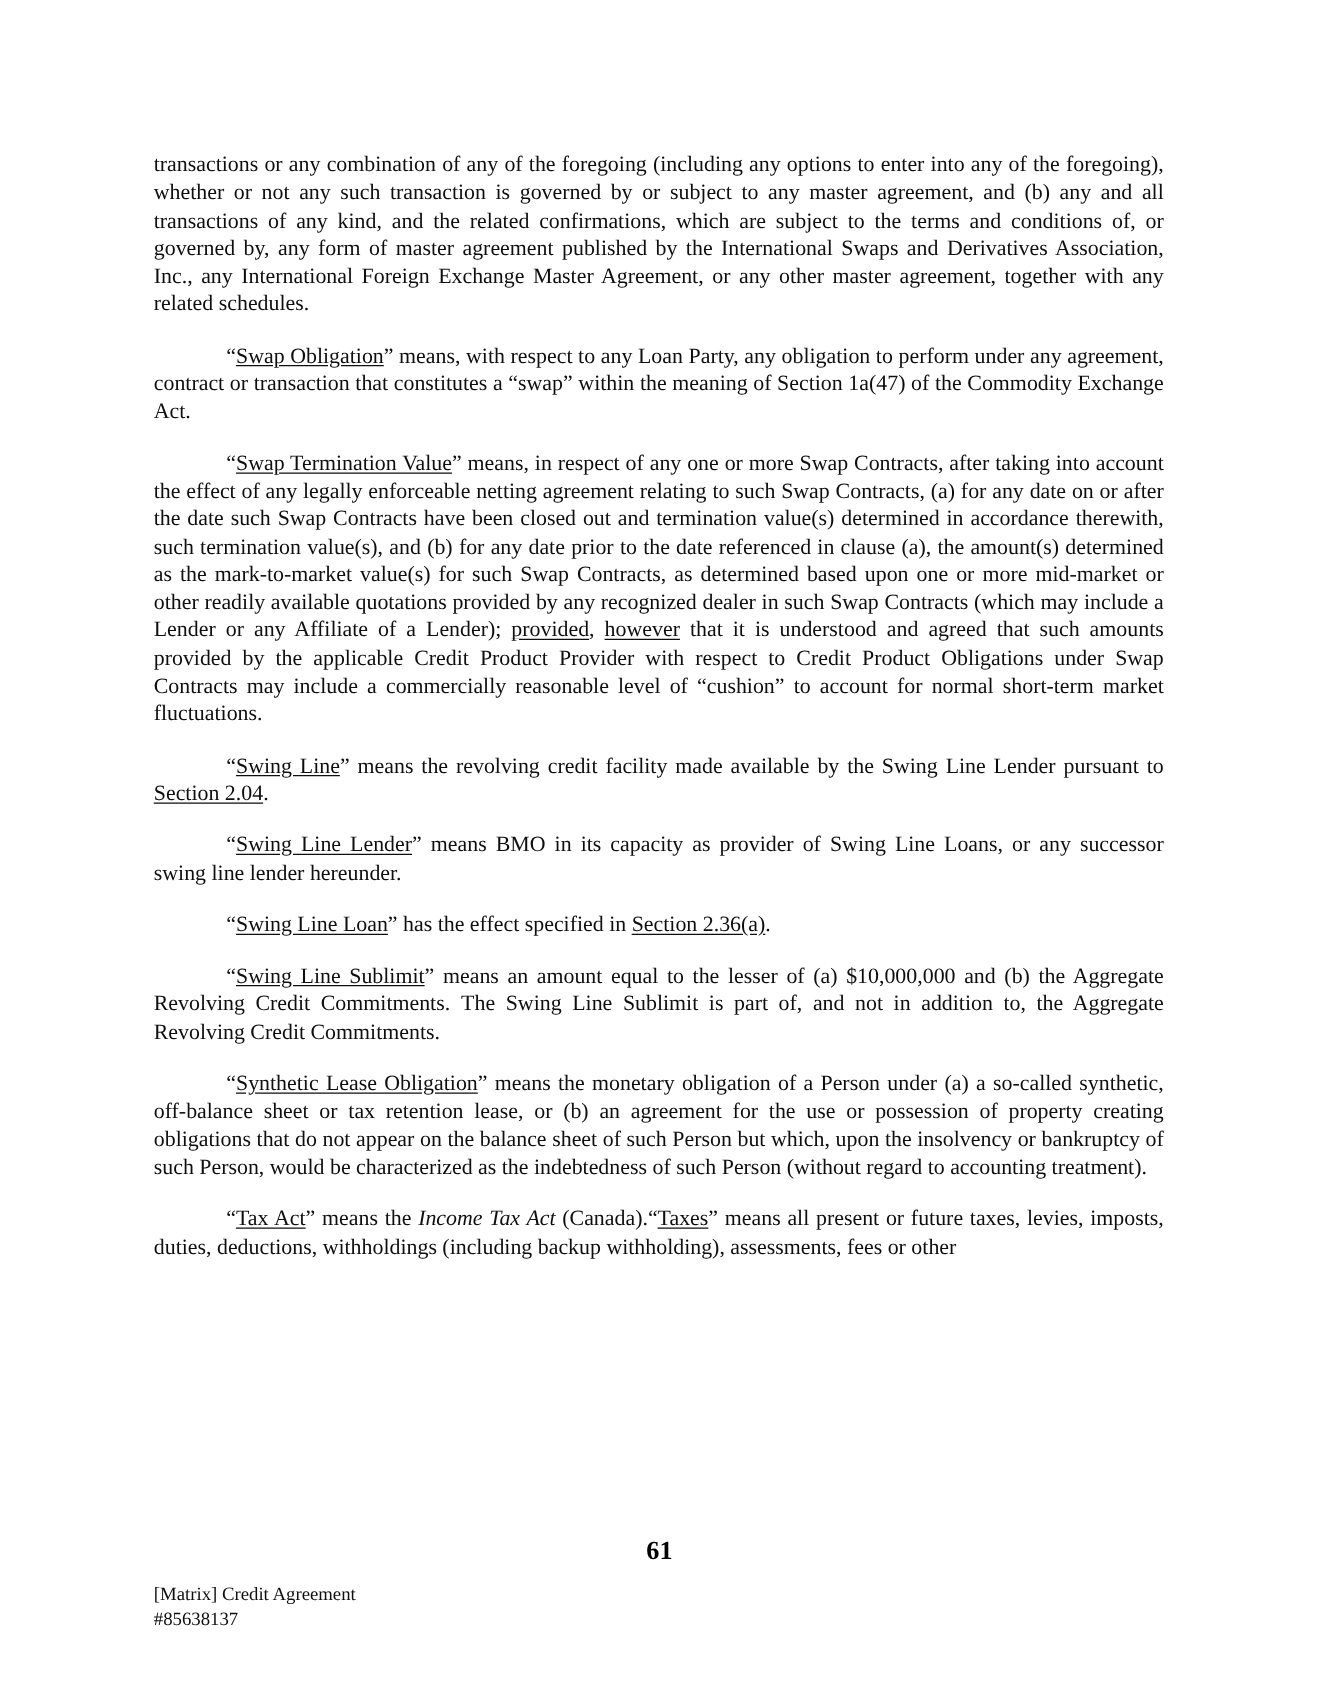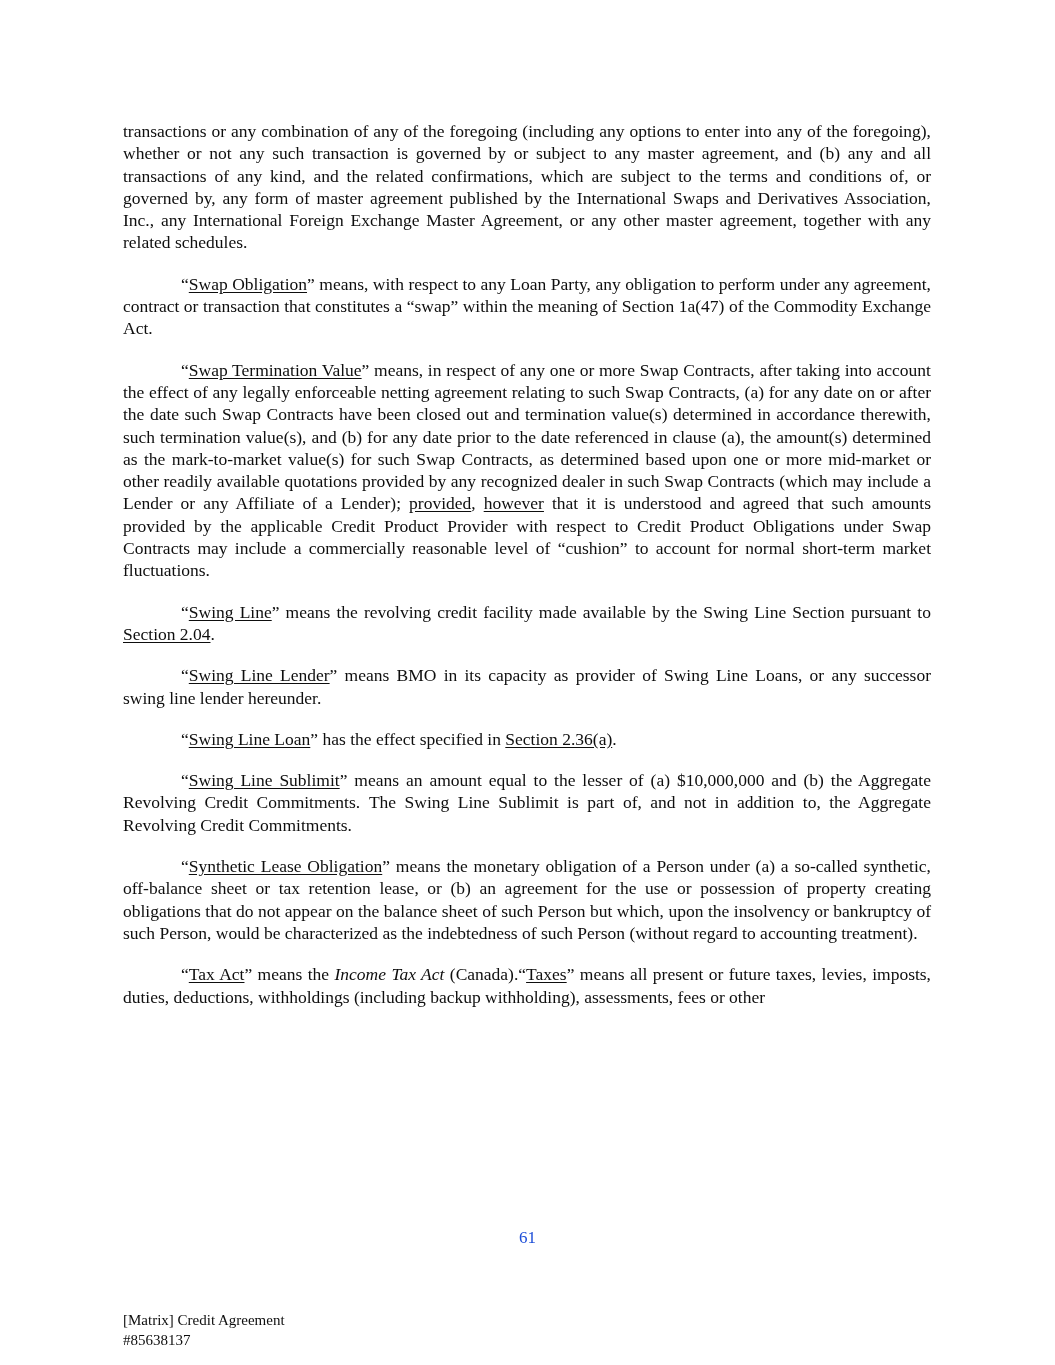--- a/index.html
+++ b/index.html
@@ -36,42 +36,42 @@
     margin-bottom: 0;
   }
   .u { text-decoration: underline; text-underline-offset: 2px; }
   .i { font-style: italic; }
   .page-number {
     position: absolute;
     top: 1228px;
     left: 0;
     width: 100%;
     text-align: center;
-    font-size: 17px;
-    color: #1d4ed8;
+    font-size: 21px;
+    color: #000000;
+    font-weight: bold;
   }
   .footer {
     position: absolute;
     left: 123px;
     top: 1266px;
     font-size: 15px;
     line-height: 20px;
     color: #0e0e0e;
-    margin-top: 44px;
   }
 </style>
 </head>
 <body>
 
 <div class="page">
   <div class="doc-body" id="doc-body">
       <p class="para"><span>transactions or any combination of any of the foregoing (including any options to enter into any of the foregoing), whether or not any such transaction is governed by or subject to any master agreement, and (b) any and all transactions of any kind, and the related confirmations, which are subject to the terms and conditions of, or governed by, any form of master agreement published by the International Swaps and Derivatives Association, Inc., any International Foreign Exchange Master Agreement, or any other master agreement, together with any related schedules.</span></p>
       <p class="para indent"><span>“</span><span class="u">Swap Obligation</span><span>” means, with respect to any Loan Party, any obligation to perform under any agreement, contract or transaction that constitutes a “swap” within the meaning of Section 1a(47) of the Commodity Exchange Act.</span></p>
       <p class="para indent"><span>“</span><span class="u">Swap Termination Value</span><span>” means, in respect of any one or more Swap Contracts, after taking into account the effect of any legally enforceable netting agreement relating to such Swap Contracts, (a) for any date on or after the date such Swap Contracts have been closed out and termination value(s) determined in accordance therewith, such termination value(s), and (b) for any date prior to the date referenced in clause (a), the amount(s) determined as the mark-to-market value(s) for such Swap Contracts, as determined based upon one or more mid-market or other readily available quotations provided by any recognized dealer in such Swap Contracts (which may include a Lender or any Affiliate of a Lender); </span><span class="u">provided</span><span>, </span><span class="u">however</span><span> that it is understood and agreed that such amounts provided by the applicable Credit Product Provider with respect to Credit Product Obligations under Swap Contracts may include a commercially reasonable level of “cushion” to account for normal short-term market fluctuations.</span></p>
-      <p class="para indent"><span>“</span><span class="u">Swing Line</span><span>” means the revolving credit facility made available by the Swing Line Section pursuant to </span><span class="u">Section 2.04</span><span>.</span></p>
+      <p class="para indent"><span>“</span><span class="u">Swing Line</span><span>” means the revolving credit facility made available by the Swing Line Lender pursuant to </span><span class="u">Section 2.04</span><span>.</span></p>
       <p class="para indent"><span>“</span><span class="u">Swing Line Lender</span><span>” means BMO in its capacity as provider of Swing Line Loans, or any successor swing line lender hereunder.</span></p>
       <p class="para indent"><span>“</span><span class="u">Swing Line Loan</span><span>” has the effect specified in </span><span class="u">Section 2.36(a)</span><span>.</span></p>
       <p class="para indent"><span>“</span><span class="u">Swing Line Sublimit</span><span>” means an amount equal to the lesser of (a) $10,000,000 and (b) the Aggregate Revolving Credit Commitments. The Swing Line Sublimit is part of, and not in addition to, the Aggregate Revolving Credit Commitments.</span></p>
       <p class="para indent"><span>“</span><span class="u">Synthetic Lease Obligation</span><span>” means the monetary obligation of a Person under (a) a so-called synthetic, off-balance sheet or tax retention lease, or (b) an agreement for the use or possession of property creating obligations that do not appear on the balance sheet of such Person but which, upon the insolvency or bankruptcy of such Person, would be characterized as the indebtedness of such Person (without regard to accounting treatment).</span></p>
       <p class="para indent"><span>“</span><span class="u">Tax Act</span><span>” means the </span><span class="i">Income Tax Act</span><span> (Canada).“</span><span class="u">Taxes</span><span>” means all present or future taxes, levies, imposts, duties, deductions, withholdings (including backup withholding), assessments, fees or other</span></p>
     </div>
 
   <div class="page-number">61</div>
 
   <div class="footer">

